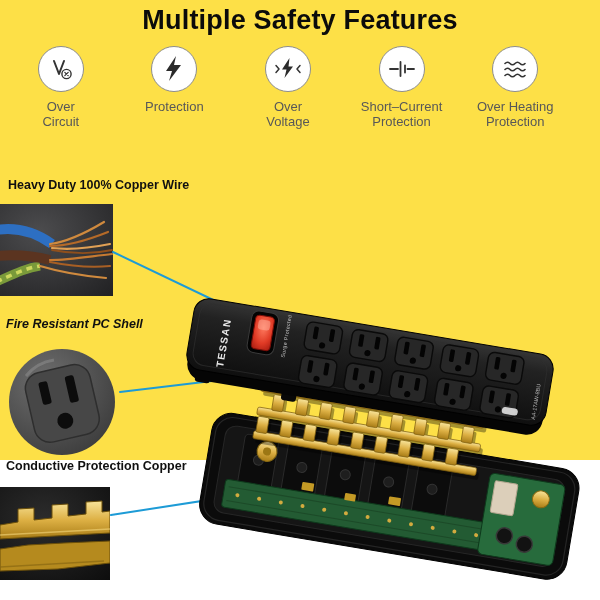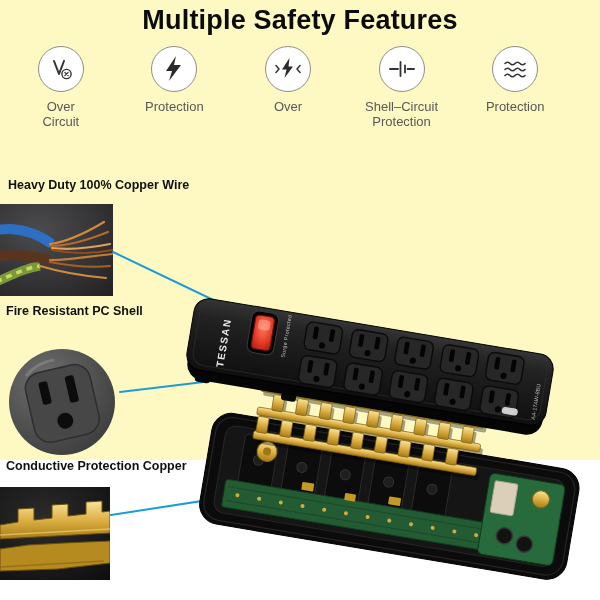--- a/index.html
+++ b/index.html
@@ -1,33 +1,33 @@
 <!DOCTYPE html>
 <html><head>
 <meta charset="utf-8">
 <style>
   * { margin:0; padding:0; box-sizing:border-box; }
   html,body { width:600px; height:600px; background:#ffffff; overflow:hidden; }
   body { font-family:"Liberation Sans", sans-serif; position:relative; }
-  .canvas { position:absolute; inset:0; width:600px; height:460px; background:#fef9c3; }
+  .canvas { position:absolute; inset:0; width:600px; height:460px; background:#fde047; }
 
   .title { position:absolute; top:5px; left:0; width:100%; text-align:center;
            font-size:27px; font-weight:800; color:#0b0b0b; letter-spacing:.2px; }
 
   .features { position:absolute; top:46px; left:4px; right:28px; display:flex;justify-content:space-between; }
   .feature { flex:1; text-align:center; }
   .icon-circle { width:46px; height:46px; margin:0 auto; border:1.6px solid #8d8d8d;
                  border-radius:50%; display:flex; align-items:center; justify-content:center;
                  background:#fff; }
   .f-label { margin-top:7px; font-size:13px; color:#585858; line-height:1.18; }
   .f-label span { display:block; }
 
   .callout { position:absolute; font-size:12.5px; font-weight:700; color:#101010; white-space:nowrap; }
   #co1 { left:8px;  top:178px; }
-  #co2 { left:6px;  top:304px; }
+  #co2 { left:6px;  top:317px;font-style:italic; }
   #co3 { left:6px;  top:459px; }
 
   .photo { position:absolute; }
   #ph1 { left:0;   top:204px; }
   #ph2 { left:8px; top:348px; }
   #ph3 { left:0;   top:487px; }
 
   #product-svg { position:absolute; left:0; top:0; pointer-events:none; }
 
   .leader { stroke:#1d9bd6; stroke-width:2; stroke-linecap:round; }
@@ -72,47 +72,49 @@
     <div class="feature">
       <div class="icon-circle">
         <svg width="30" height="30" viewBox="0 0 30 30">
           <path d="M16.5,4 L9,15.5 L13.5,15.5 L11.5,24 L20,12.5 L15.5,12.5 Z" fill="#2b2b2b"></path>
           <path class="ico" d="M3,11.5 L6,15 L3,18.5" stroke-width="1.5"></path>
           <path class="ico" d="M27,11.5 L24,15 L27,18.5" stroke-width="1.5"></path>
         </svg>
       </div>
       <div class="f-label">
         <span>Over</span>
+        <span>Voltage</span>
       </div>
     </div>
 
     <div class="feature">
       <div class="icon-circle">
         <svg width="30" height="30" viewBox="0 0 30 30">
           <path class="ico" d="M3,15 H11" stroke-width="1.8"></path>
           <path class="ico" d="M13.5,8 V22" stroke-width="1.8"></path>
           <path class="ico" d="M18,11.5 V18.5" stroke-width="1.8"></path>
           <path class="ico" d="M20.5,15 H27" stroke-width="1.8"></path>
         </svg>
       </div>
       <div class="f-label">
-        <span>Shell–Circuit</span>
+        <span>Short–Current</span>
         <span>Protection</span>
       </div>
     </div>
 
     <div class="feature">
       <div class="icon-circle">
         <svg width="30" height="30" viewBox="0 0 30 30">
           <path class="ico" d="M5,9.5  q2.5,-2.6 5,0 t5,0 t5,0 t5,0" stroke-width="1.6"></path>
           <path class="ico" d="M5,15.5 q2.5,-2.6 5,0 t5,0 t5,0 t5,0" stroke-width="1.6"></path>
           <path class="ico" d="M5,21.5 q2.5,-2.6 5,0 t5,0 t5,0 t5,0" stroke-width="1.6"></path>
         </svg>
       </div>
       <div class="f-label">
+        <span>Over Heating</span>
         <span>Protection</span>
       </div>
     </div>
 
   </div>
 
   <div class="callout" id="co1">Heavy Duty 100% Copper Wire</div>
   <div class="callout" id="co2">Fire Resistant PC Shell</div>
   <div class="callout" id="co3">Conductive Protection Copper</div>
 

